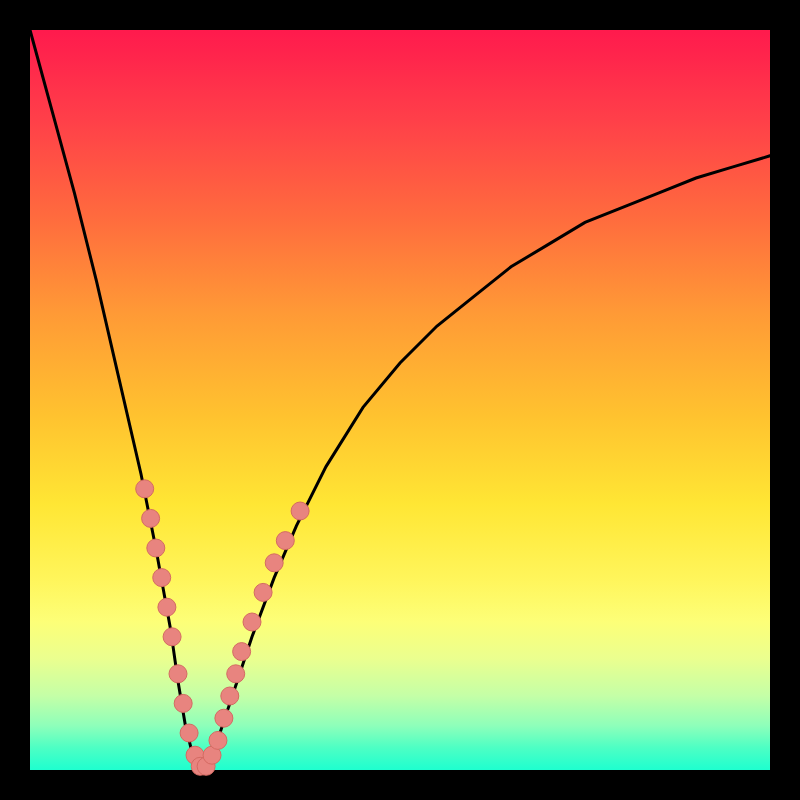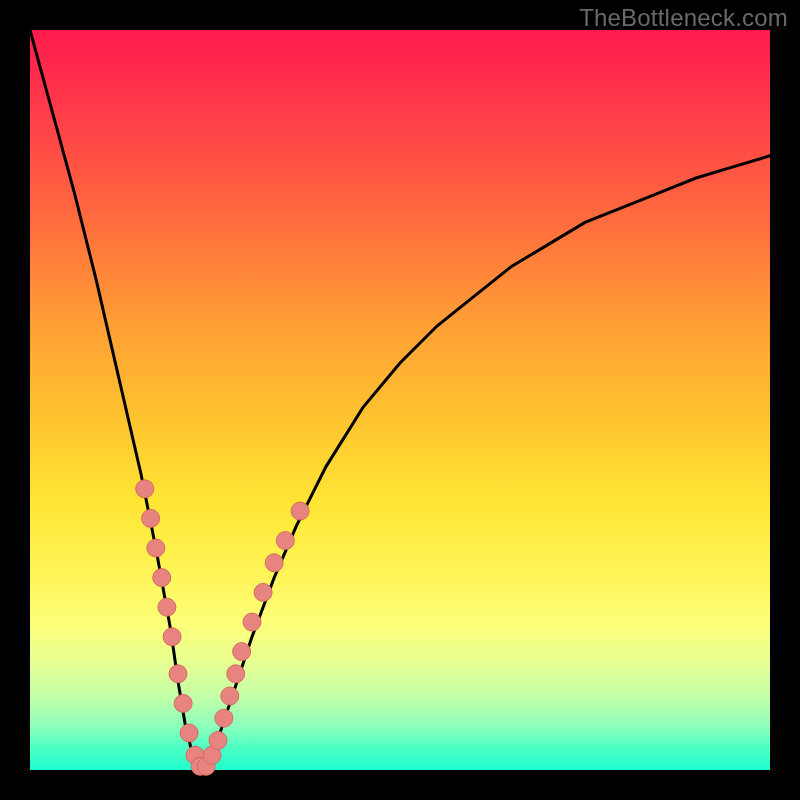--- a/index.html
+++ b/index.html
@@ -57,21 +57,20 @@
     left: 0;
     width: 740px;
     height: 740px;
     overflow: visible;
   }
 </style>
 </head>
 <body>
 
 <div class="frame">
-  <div class="watermark">TheBottleneck.com</div>
 
   <div class="plot">
     <svg class="curve" viewBox="0 0 740 740" preserveAspectRatio="none">
       <path id="curve-path" fill="none" stroke="#000000" stroke-width="3" stroke-linecap="round" d="M0.00 0.00 L22.20 81.40 L44.40 162.80 L66.60 251.60 L88.80 347.80 L111.00 444.00 L125.80 518.00 L140.60 599.40 L148.00 651.20 L155.40 695.60 L162.80 725.20 L170.20 740.00 L177.60 732.60 L185.00 717.80 L192.40 695.60 L207.20 651.20 L222.00 606.80 L244.20 547.60 L266.40 495.80 L296.00 436.60 L333.00 377.40 L370.00 333.00 L407.00 296.00 L444.00 266.40 L481.00 236.80 L518.00 214.60 L555.00 192.40 L592.00 177.60 L629.00 162.80 L666.00 148.00 L703.00 136.90 L740.00 125.80"></path>
       <g id="dots">
           <circle cx="114.70" cy="458.80" r="9" fill="#e8847f" stroke="#d46a62" stroke-width="1"></circle>
           <circle cx="120.62" cy="488.40" r="9" fill="#e8847f" stroke="#d46a62" stroke-width="1"></circle>
           <circle cx="125.80" cy="518.00" r="9" fill="#e8847f" stroke="#d46a62" stroke-width="1"></circle>
           <circle cx="131.72" cy="547.60" r="9" fill="#e8847f" stroke="#d46a62" stroke-width="1"></circle>
           <circle cx="136.90" cy="577.20" r="9" fill="#e8847f" stroke="#d46a62" stroke-width="1"></circle>

